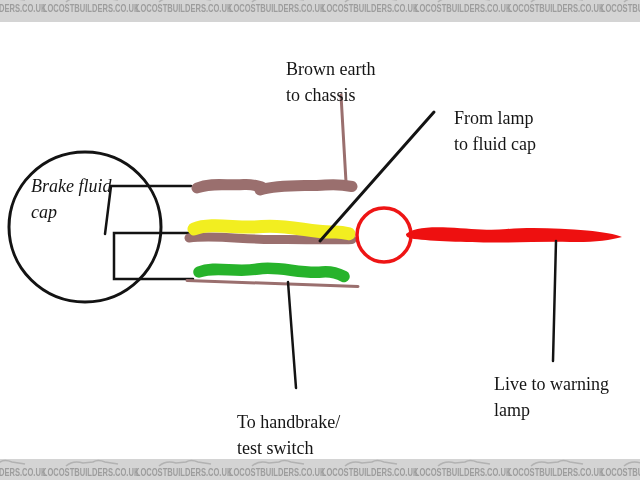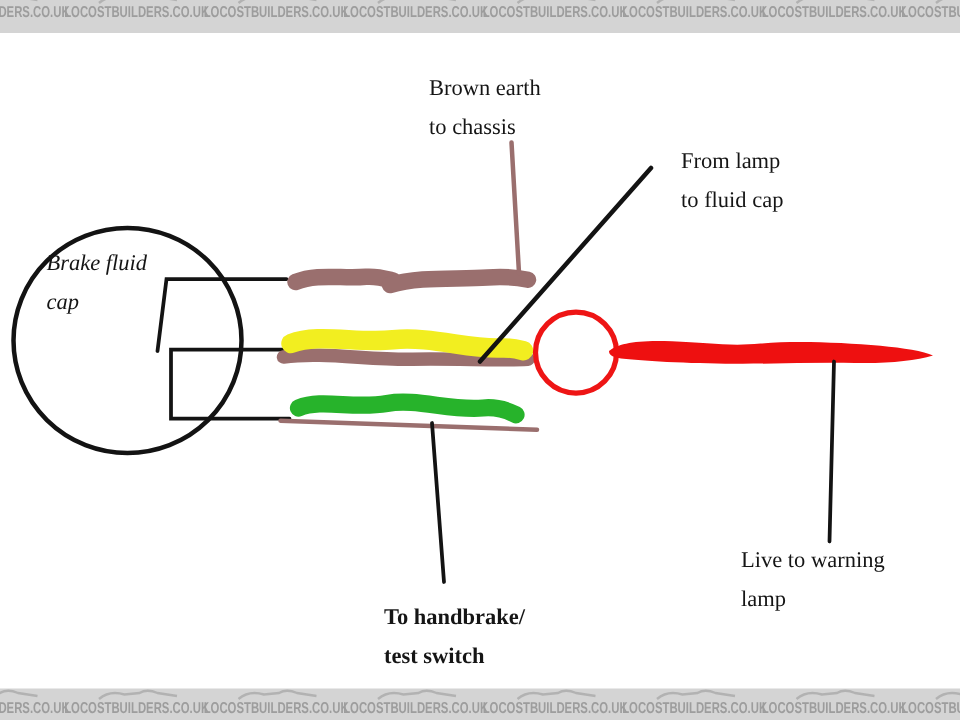--- a/index.html
+++ b/index.html
@@ -26,27 +26,27 @@
     display:inline-block; white-space:nowrap;
     transform:scaleX(0.72); transform-origin:center;
     font-family:"Liberation Sans", sans-serif;
     font-weight:700; font-size:10.5px; color:#9d9d9d; line-height:13px;
   }
   
   .diagram { position:absolute; left:0; top:0; }
   .label {
     position:absolute; white-space:pre-line;
     font-family:"Liberation Serif", serif;
-    font-size:15px; line-height:26px; color:#151515;
+    font-size:18px; line-height:26px; color:#151515;margin-top:10px;
   }
   .lbl-brake     { left:31px;  top:163px;font-style:italic; }
   .lbl-brown     { left:286px; top:46px;  }
   .lbl-fromlamp  { left:454px; top:95px;  }
   .lbl-live      { left:494px; top:361px; }
-  .lbl-handbrake { left:256px; top:399px;font-weight:bold; }
+  .lbl-handbrake { left:237px; top:399px; }
 </style>
 </head>
 <body>
 
 <div class="screen">
 
   <div class="banner banner-top">
     <div class="banner-track">
       <span class="banner-unit">
           <svg class="car" width="54" height="8" viewBox="0 0 54 8">

